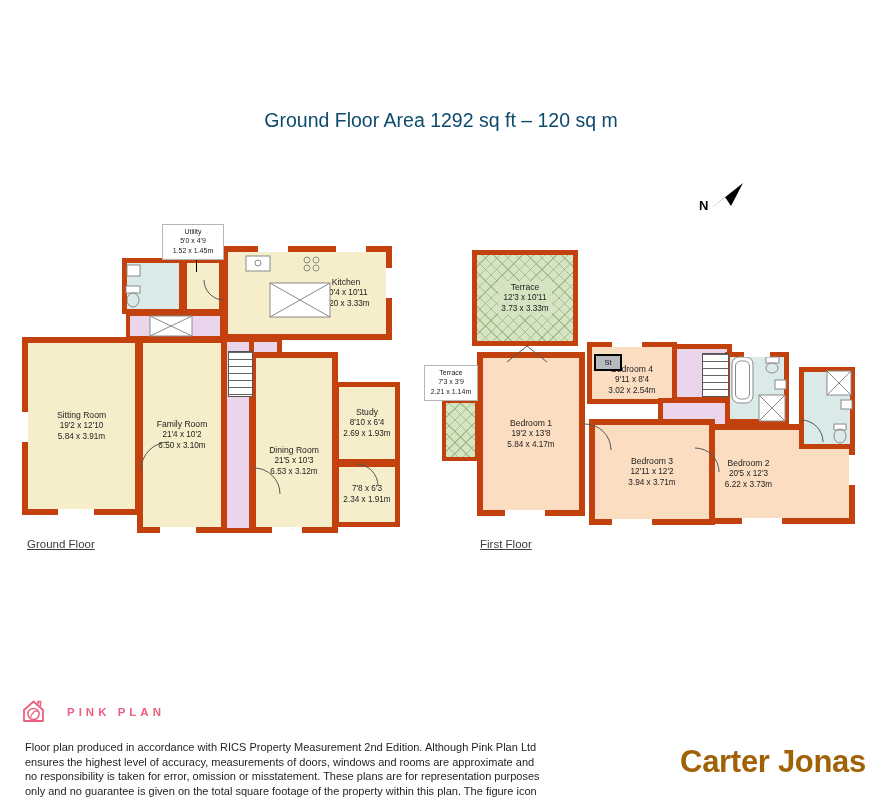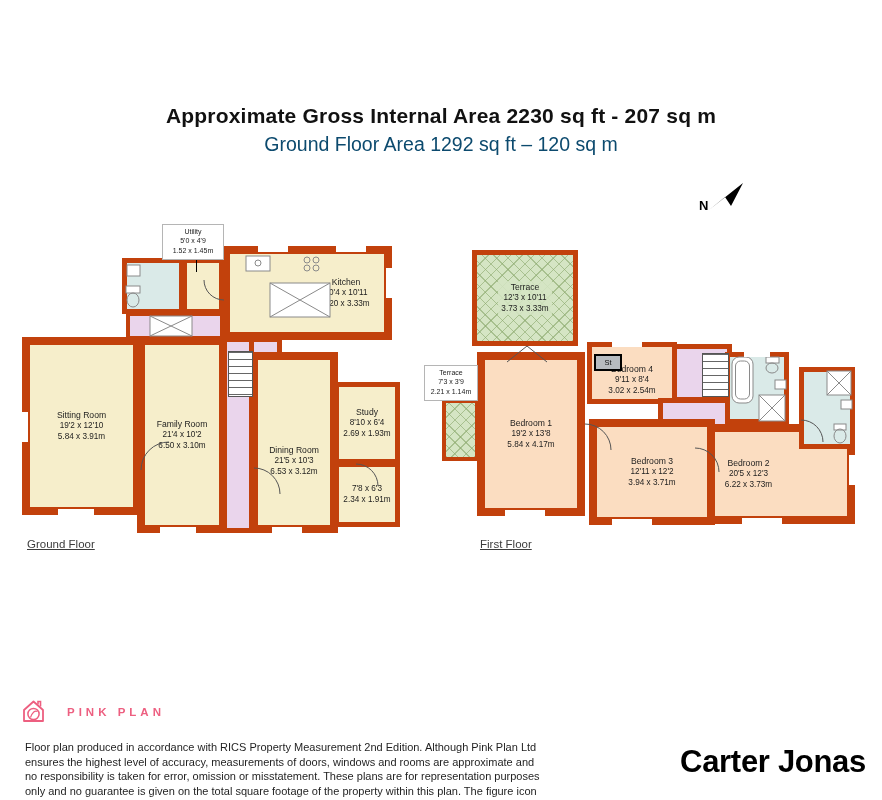--- a/index.html
+++ b/index.html
@@ -6,21 +6,21 @@
   body{width:882px;height:800px;position:relative;overflow:hidden;
        font-family:"Liberation Sans","DejaVu Sans",sans-serif;color:#111;}
   
   .hdr{position:absolute;left:0;top:104px;width:882px;text-align:center;}
   .hdr .l1{font-size:21px;font-weight:bold;letter-spacing:.2px;}
   .hdr .l2,.hdr .l3{font-size:19.5px;font-weight:400;color:#0c4a6e;margin-top:5px;}
   
   .compass{position:absolute;left:697px;top:180px;width:52px;height:40px;}
   .compass .n{position:absolute;left:2px;top:18px;font-size:13px;font-weight:bold;color:#000;}
   
-  .room{position:absolute;box-sizing:border-box;border:8px solid #c2410c;
+  .room{position:absolute;box-sizing:border-box;border:6px solid #c2410c;
         display:flex;align-items:center;justify-content:center;text-align:center;}
   .b5{border-width:5px;} .b4{border-width:4px;}
   .cream{background:#f6eecb;} .peach{background:#fbddc1;}
   .lilac{background:#ead5ec;} .blue{background:#daeae8;}
   .green{background-color:#d5e5c4;
     background-image:repeating-linear-gradient(45deg,rgba(138,168,108,.6) 0 1px,transparent 1px 8px),
                      repeating-linear-gradient(-45deg,rgba(138,168,108,.6) 0 1px,transparent 1px 8px);}
   .rlabel{line-height:1.3;color:#1d1d1d;}
   .rname{font-size:8.6px;} .rdim{font-size:8.2px;}
   .callout{position:absolute;box-sizing:border-box;background:#fff;border:1px solid #b5b5b5;
@@ -33,29 +33,28 @@
   .win{position:absolute;background:#fff;z-index:5;}
   .caption{position:absolute;font-size:11.5px;color:#3c3c3c;text-decoration:underline;}
   
   .fixtures{position:absolute;left:0;top:0;z-index:4;pointer-events:none;}
   
   .pinkplan{position:absolute;left:20px;top:698px;display:flex;align-items:center;gap:20px;}
   .pinkplan .txt{font-size:11.5px;font-weight:600;letter-spacing:4px;color:#ed5f80;}
   .disclaimer{position:absolute;left:13px;top:740px;width:520px;font-size:11px;
               line-height:1.33;color:#1f1f1f;margin-left:12px;}
   .brand{position:absolute;right:16px;top:744px;font-size:31px;font-weight:600;
-         color:#000000;letter-spacing:-.3px;}
+         color:#a16207;letter-spacing:-.3px;}
 </style>
 </head>
 <body>
 
 <div>
 
   <div class="hdr">
-    <div class="l1">Approximate Gross Internal Area 2230 sq ft - 207 sq m</div>
     <div class="l2">Ground Floor Area 1292 sq ft – 120 sq m</div>
   </div>
 
   <div class="compass">
     <svg width="52" height="40">
       <polygon points="46,3 12,30 28,17 34,26" fill="#000"></polygon>
     </svg>
     <span class="n">N</span>
   </div>
 

